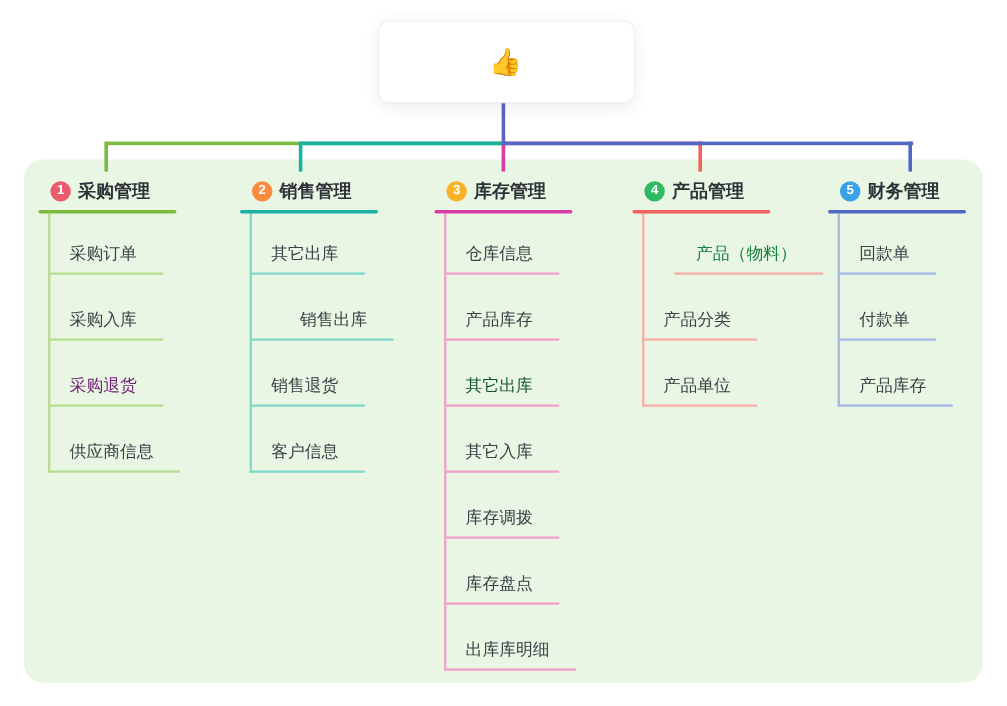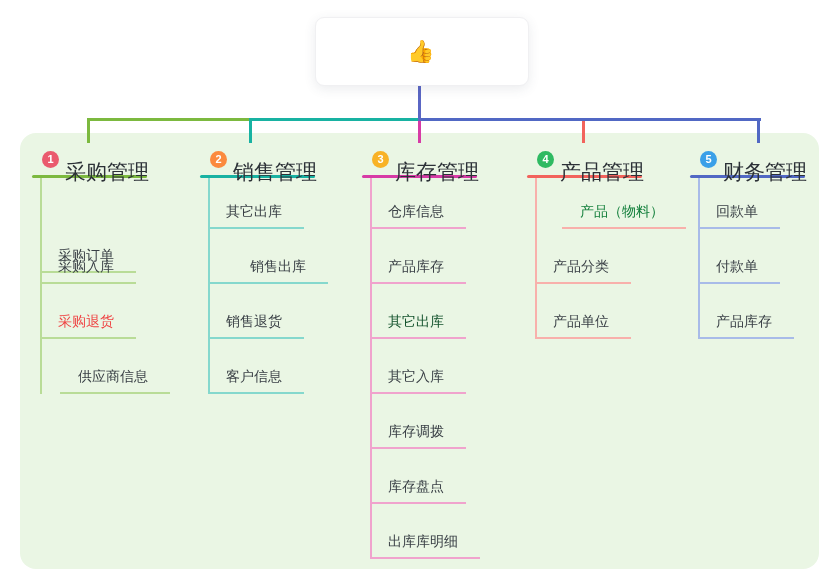--- a/index.html
+++ b/index.html
@@ -18,22 +18,22 @@
 
   .panel{position:absolute;left:20px;top:133px;width:799px;height:436px;border-radius:16px;z-index:1;}
 
   .line{position:absolute;z-index:2;}
   .branch-bar{position:absolute;height:3px;border-radius:2px;z-index:3;}
   .badge{
     position:absolute;width:17px;height:17px;border-radius:50%;
     color:#fff;font-size:11px;font-weight:700;line-height:17px;text-align:center;z-index:4;
   }
   .branch-label{
-    position:absolute;height:18px;font-size:21px;line-height:18px;font-weight:400;
-    color:#2c3137;white-space:nowrap;z-index:4;cursor:default;margin-top:12px;
+    position:absolute;height:18px;font-size:15px;line-height:18px;font-weight:700;
+    color:#2c3137;white-space:nowrap;z-index:4;cursor:default;
   }
   .child-vline{position:absolute;width:2px;z-index:2;}
   .child-node{
     position:absolute;padding:0 22px 6px 18px;border-bottom:2px solid;
     font-size:14px;line-height:19px;color:#3a4046;white-space:nowrap;z-index:3;cursor:default;
   }
 </style>
 </head>
 <body>
 
@@ -56,24 +56,24 @@
 
   <div class="root-card" style="background: rgb(255, 255, 255);">
     <span class="thumb">👍</span>
   </div>
 
   <div id="branches">
       <div class="branch-bar" style="left: 32px; top: 175px; width: 115px; background: rgb(124, 185, 63);"></div>
       <div class="badge" style="left: 42px; top: 151px; background: rgb(234, 91, 110);">1</div>
       <div class="branch-label" style="left: 65px; top: 151px; color: rgb(44, 49, 55);">采购管理</div>
       <div class="child-vline" style="left: 40px; top: 178px; height: 216px; background: rgb(185, 220, 151);"></div>
-      <div class="child-node" style="left: 40px; top: 202px; border-bottom-color: rgb(185, 220, 151); color: rgb(58, 64, 70); margin-top: 44px;">采购订单</div>
+      <div class="child-node" style="left: 40px; top: 202px; border-bottom-color: rgb(185, 220, 151); color: rgb(58, 64, 70);">采购订单</div>
       <div class="child-node" style="left: 40px; top: 257px; border-bottom-color: rgb(185, 220, 151); color: rgb(58, 64, 70);">采购入库</div>
-      <div class="child-node" style="left: 40px; top: 312px; border-bottom-color: rgb(185, 220, 151); color: #ef4444;">采购退货</div>
-      <div class="child-node" style="left: 40px; top: 367px; border-bottom-color: rgb(185, 220, 151); color: rgb(58, 64, 70); margin-left: 20px;">供应商信息</div>
+      <div class="child-node" style="left: 40px; top: 312px; border-bottom-color: rgb(185, 220, 151); color: #701a75;">采购退货</div>
+      <div class="child-node" style="left: 40px; top: 367px; border-bottom-color: rgb(185, 220, 151); color: rgb(58, 64, 70);">供应商信息</div>
       <div class="branch-bar" style="left: 200px; top: 175px; width: 115px; background: rgb(24, 178, 162);"></div>
       <div class="badge" style="left: 210px; top: 151px; background: rgb(251, 138, 62);">2</div>
       <div class="branch-label" style="left: 233px; top: 151px; color: rgb(44, 49, 55);">销售管理</div>
       <div class="child-vline" style="left: 208px; top: 178px; height: 216px; background: rgb(133, 216, 205);"></div>
       <div class="child-node" style="left: 208px; top: 202px; border-bottom-color: rgb(133, 216, 205); color: rgb(58, 64, 70);">其它出库</div>
       <div class="child-node" style="left: 208px; top: 257px; border-bottom-color: rgb(133, 216, 205); color: rgb(58, 64, 70); padding-left: 42px;">销售出库</div>
       <div class="child-node" style="left: 208px; top: 312px; border-bottom-color: rgb(133, 216, 205); color: rgb(58, 64, 70);">销售退货</div>
       <div class="child-node" style="left: 208px; top: 367px; border-bottom-color: rgb(133, 216, 205); color: rgb(58, 64, 70);">客户信息</div>
       <div class="branch-bar" style="left: 362px; top: 175px; width: 115px; background: rgb(215, 59, 166);"></div>
       <div class="badge" style="left: 372px; top: 151px; background: rgb(248, 178, 38);">3</div>

